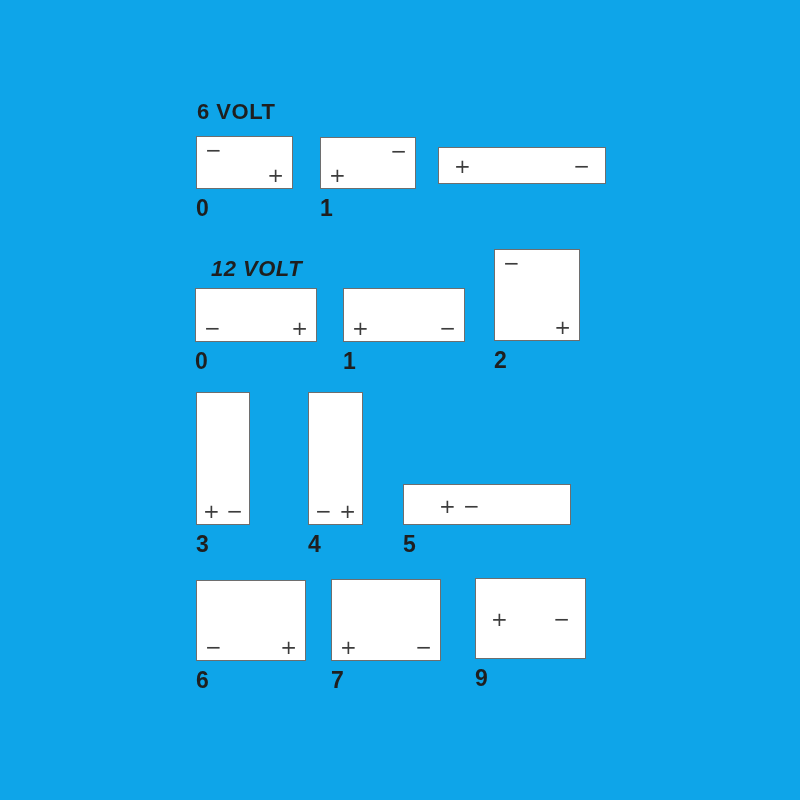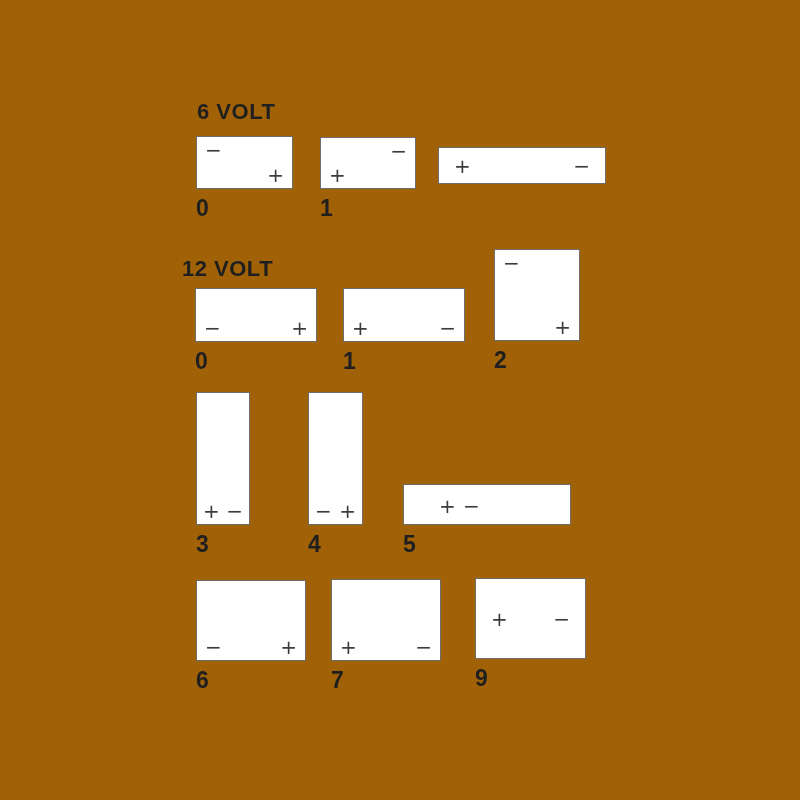--- a/index.html
+++ b/index.html
@@ -4,35 +4,35 @@
 <style>
   html, body {
     margin: 0;
     padding: 0;
     background: #ffffff;
   }
   .canvas {
     position: relative;
     width: 800px;
     height: 800px;
-    background: #a16207;
+    background: #0ea5e9;
     font-family: "Liberation Sans", "DejaVu Sans", sans-serif;
     overflow: hidden;
   }
   .heading {
     position: absolute;
     margin: 0;
     font-size: 22px;
     font-weight: bold;
     color: #1f1f1f;
     letter-spacing: 0.5px;
     white-space: nowrap;
   }
   .h6v  { left: 197px; top: 99px; }
-  .h12v { left: 182px; top: 256px; }
+  .h12v { left: 211px; top: 256px; font-style: italic; }
 
   .battery { position: absolute; }
   .box {
     position: relative;
     border: 1px solid #6e6e6e;
     background: #ffffff;
     height: var(--h);
     box-sizing: border-box;
   }
   .label {

